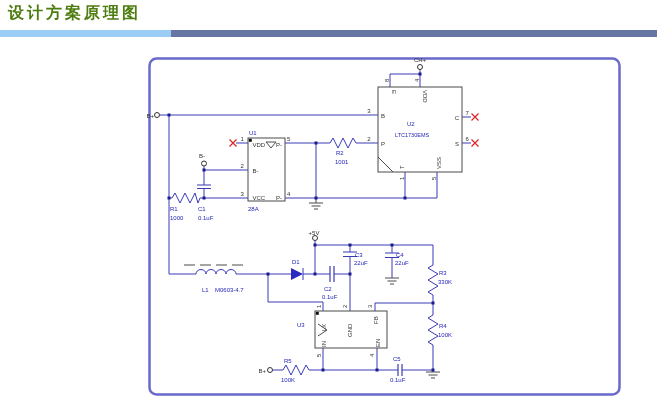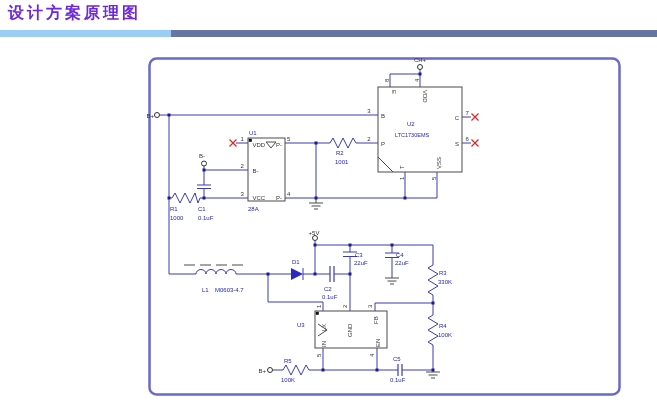--- a/index.html
+++ b/index.html
@@ -3,21 +3,21 @@
 <meta charset="utf-8">
 <style>
   html,body{margin:0;padding:0;}
   body{
     width:657px;height:405px;position:relative;background:#ffffff;
     font-family:"Liberation Sans",sans-serif;overflow:hidden;
   }
   .page-title{
     position:absolute;left:8px;top:3px;margin:0;
     font-family:"Liberation Serif","DejaVu Serif",serif;
-    font-size:16px;font-weight:bold;color:#6d28d9;letter-spacing:3px;
+    font-size:16px;font-weight:bold;color:#4d7c0f;letter-spacing:3px;
   }
   .title-bar{position:absolute;top:30px;left:0;height:7px;}
   .title-bar.left{width:171px;background:#9bcdf4;}
   .title-bar.right{left:171px;width:486px;background:#6775a3;}
   svg{position:absolute;left:0;top:0;}
   svg text{
     font-family:"Liberation Sans",sans-serif;
     font-size:6px;fill:#333333;
   }
   svg text.blue{fill:#2424bb;}

